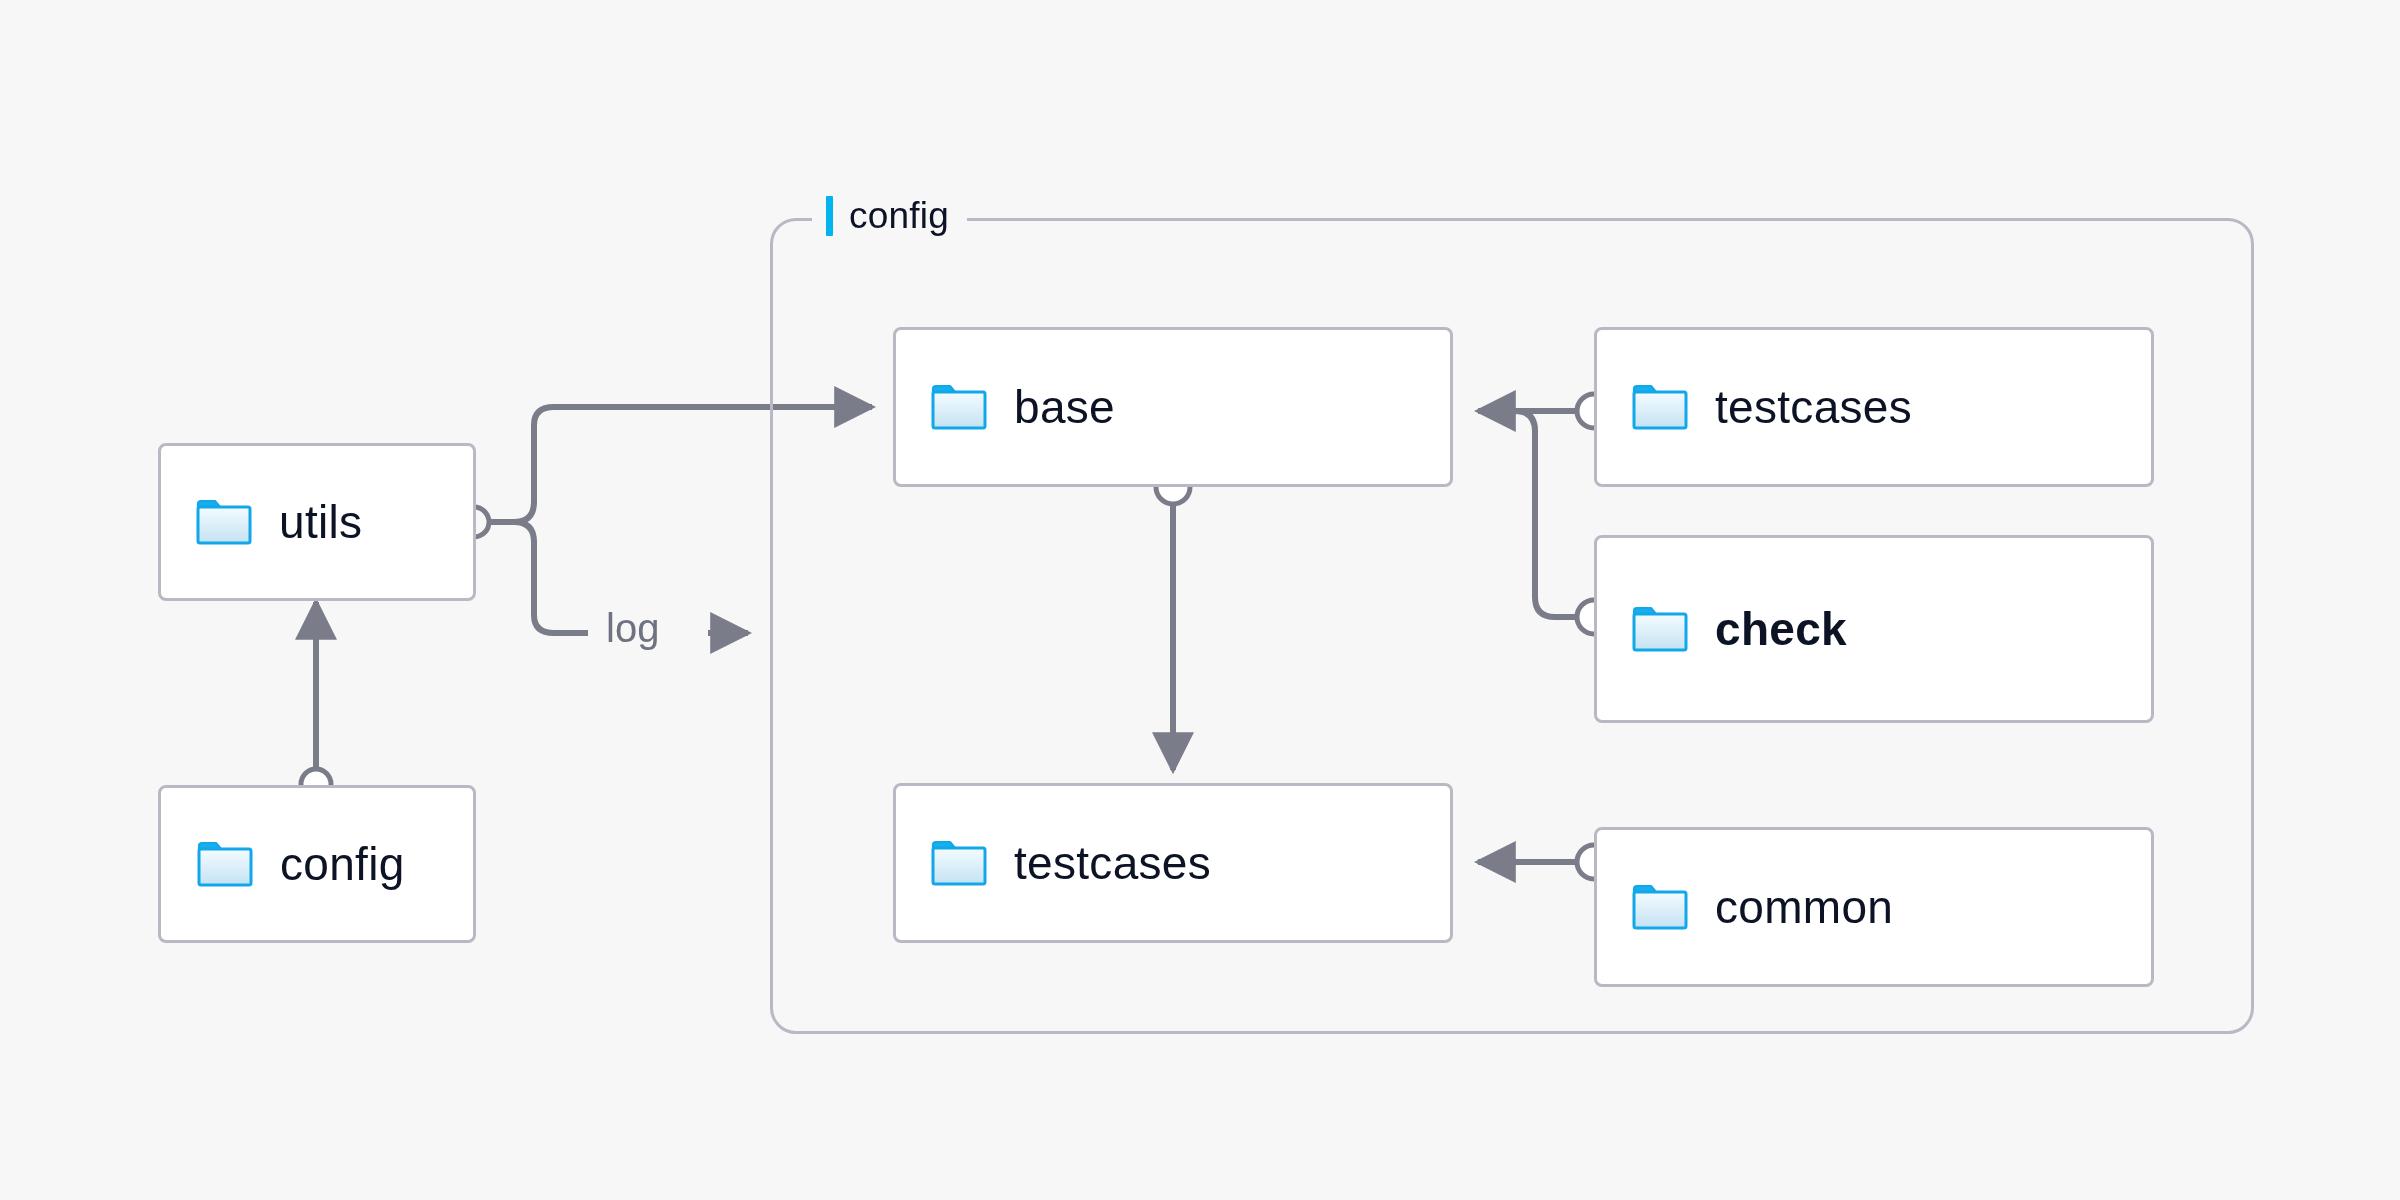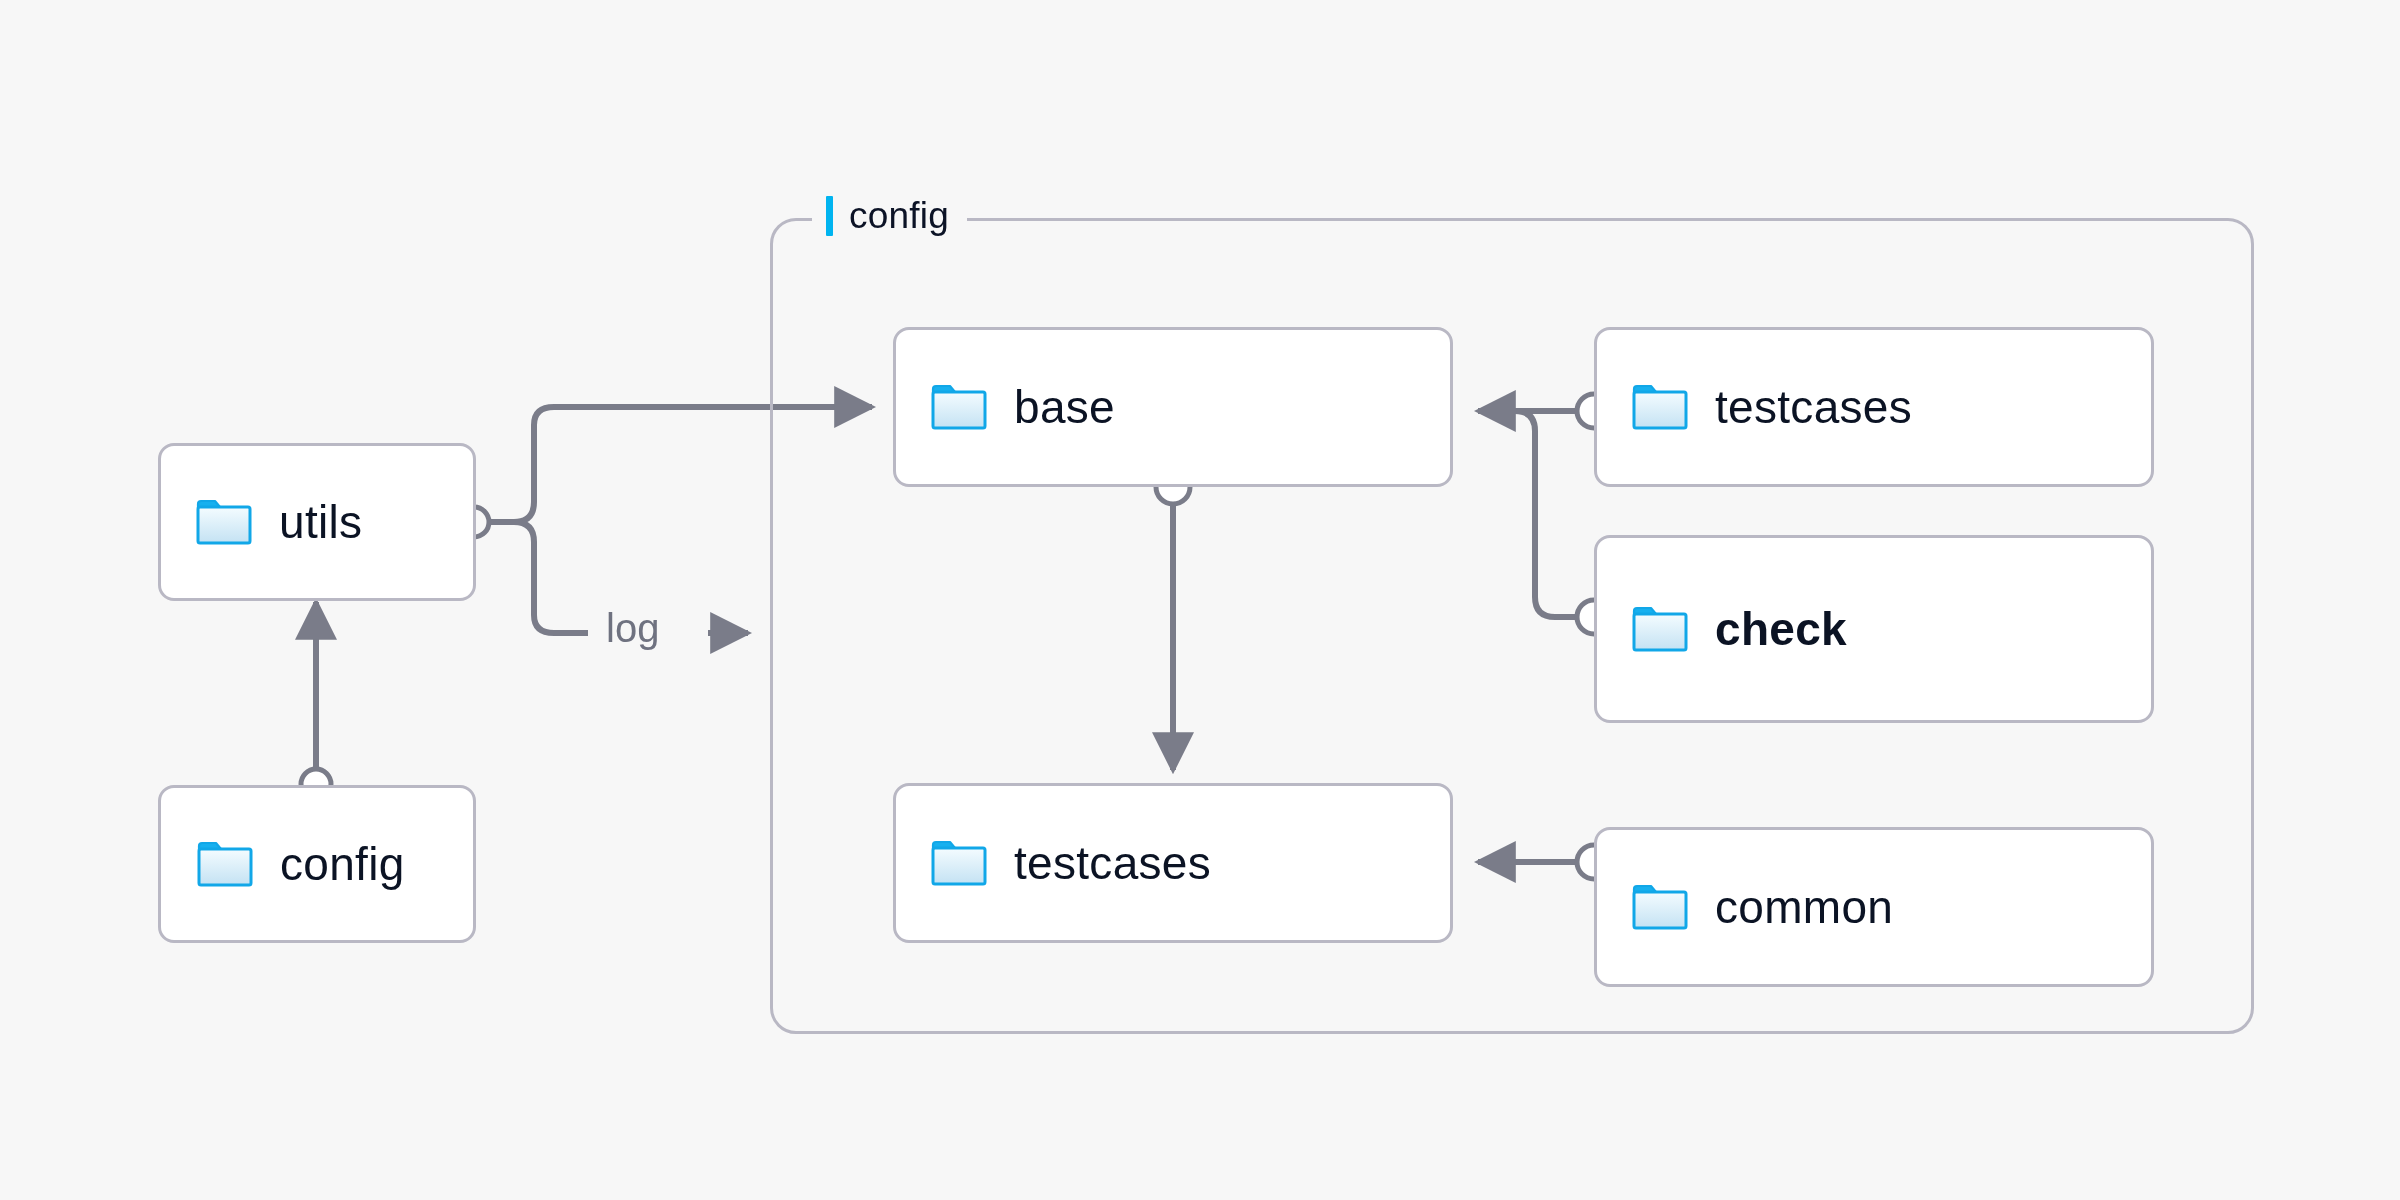--- a/index.html
+++ b/index.html
@@ -56,21 +56,21 @@
     color: #0c1326;
     letter-spacing: 0.2px;
     white-space: nowrap;
   }
 
   
   .node {
     position: absolute;
     background: #ffffff;
     border: 3px solid #b9b8c4;
-    border-radius: 16px;
+    border-radius: 8px;
     display: flex;
     align-items: center;
     z-index: 3;
     box-sizing: border-box;
     padding-left: 34px;
   }
   .node-inner {
     display: flex;
     align-items: center;
     gap: 26px;

